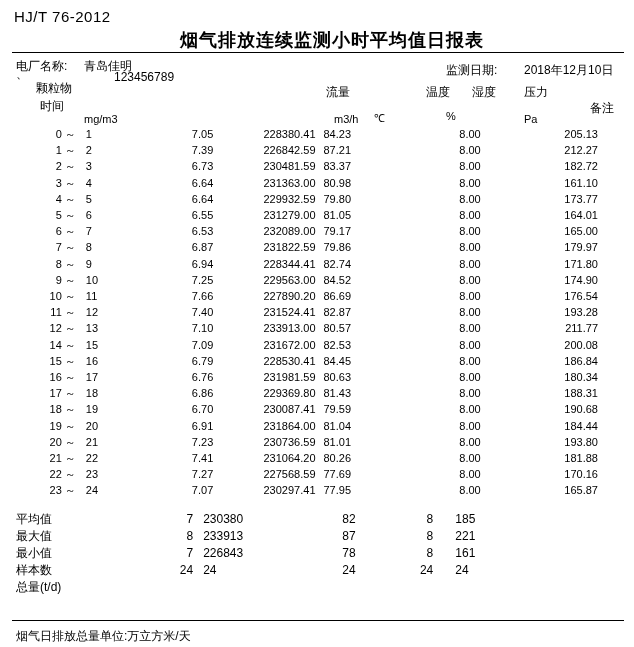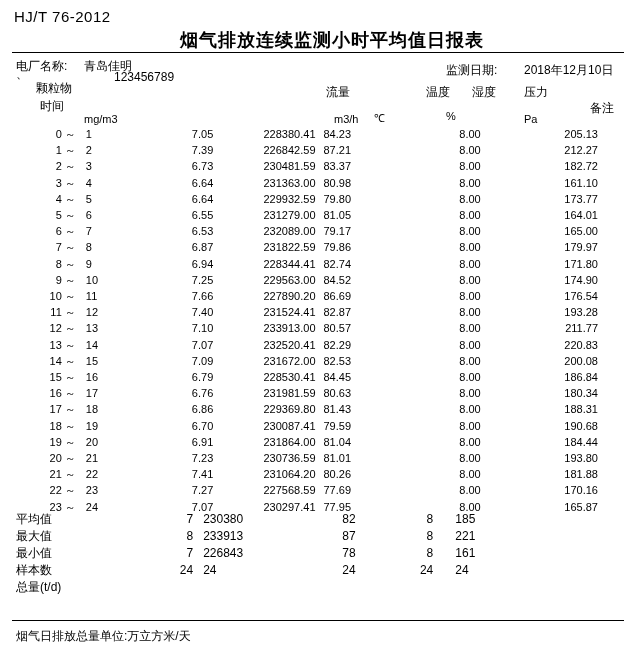--- a/index.html
+++ b/index.html
@@ -301,29 +301,20 @@
         <tr>
           <td class="c-h1">12 ～</td>
           <td class="c-h2">13</td>
           <td class="c-pm">7.10</td>
           <td class="c-fl">233913.00</td>
           <td class="c-tp">80.57</td>
           <td class="c-hu">8.00</td>
           <td class="c-pr">211.77</td>
         </tr>
         <tr>
-          <td class="c-h1">13 ～</td>
-          <td class="c-h2">14</td>
-          <td class="c-pm">7.07</td>
-          <td class="c-fl">232520.41</td>
-          <td class="c-tp">82.29</td>
-          <td class="c-hu">8.00</td>
-          <td class="c-pr">220.83</td>
-        </tr>
-        <tr>
           <td class="c-h1">14 ～</td>
           <td class="c-h2">15</td>
           <td class="c-pm">7.09</td>
           <td class="c-fl">231672.00</td>
           <td class="c-tp">82.53</td>
           <td class="c-hu">8.00</td>
           <td class="c-pr">200.08</td>
         </tr>
         <tr>
           <td class="c-h1">15 ～</td>

